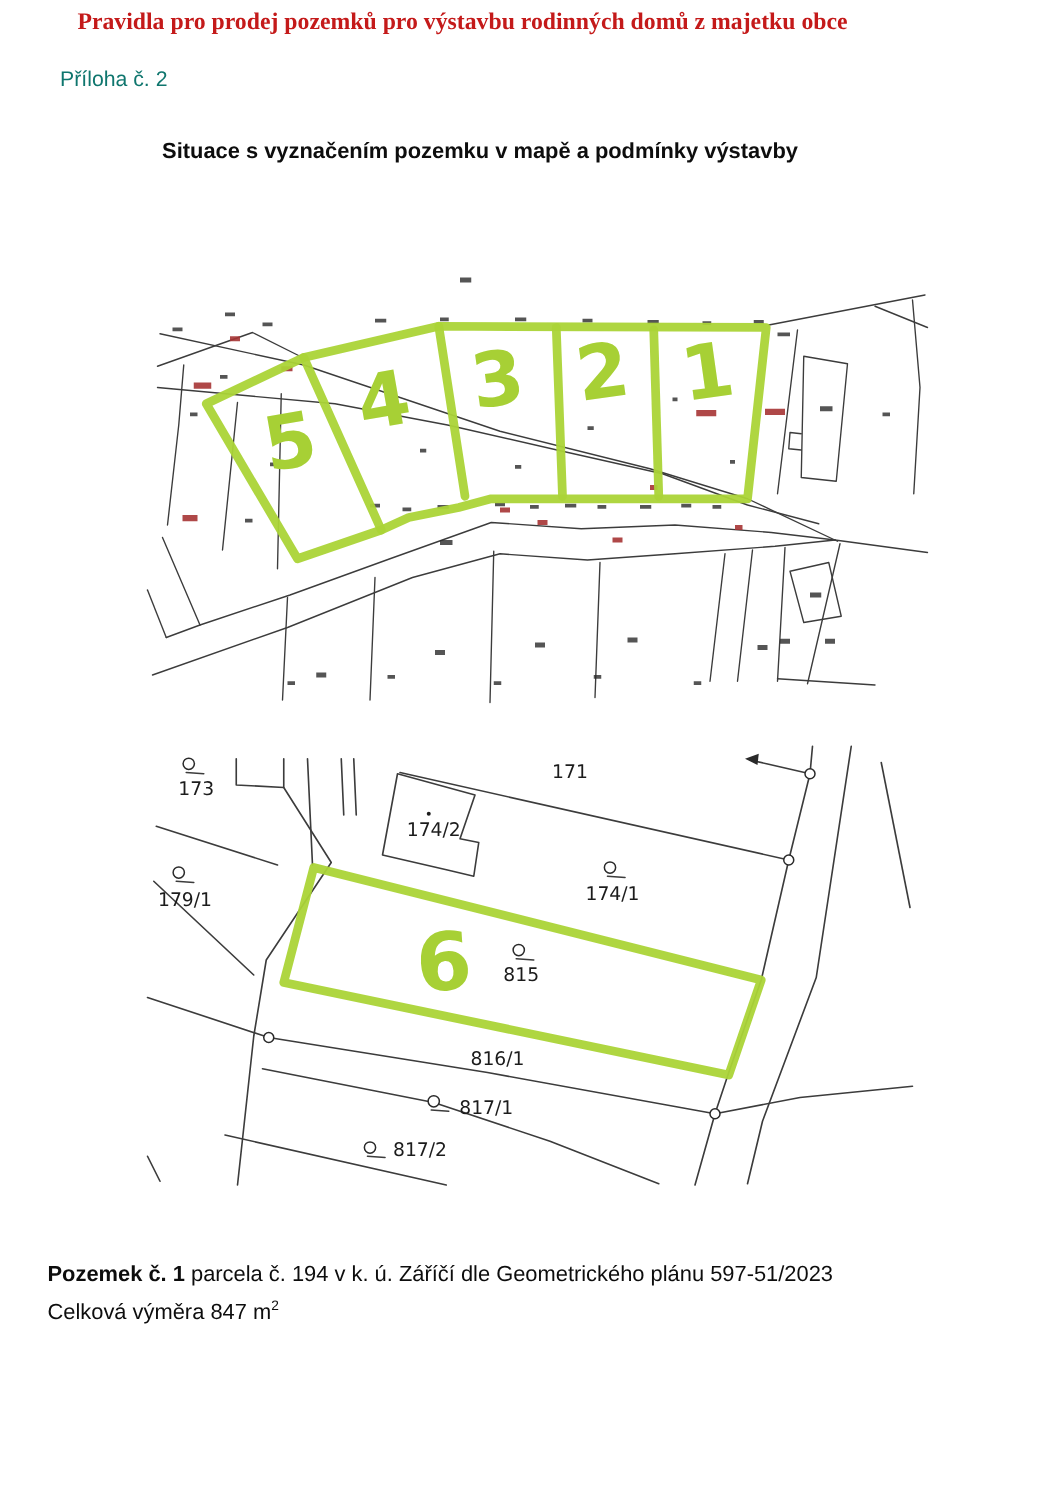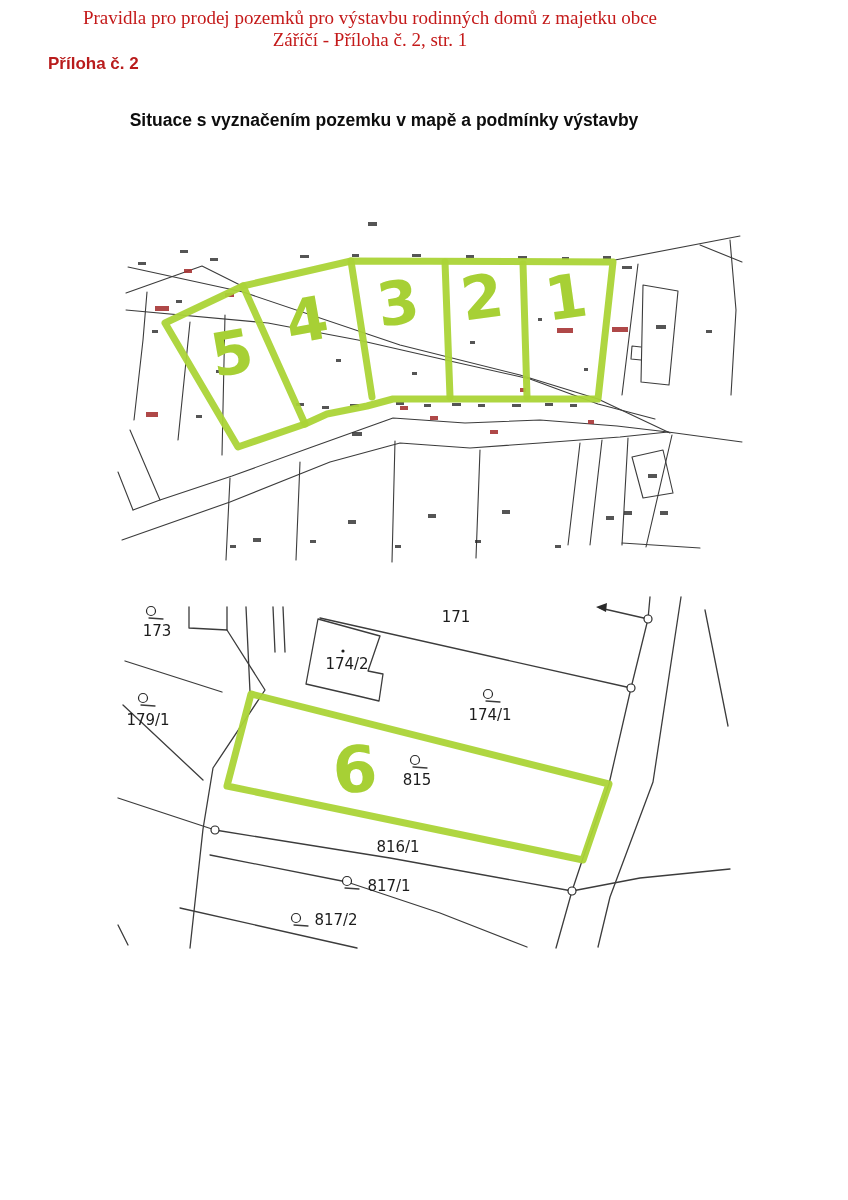--- a/index.html
+++ b/index.html
@@ -2,26 +2,26 @@
 <html><head>
 <meta charset="utf-8">
 <style>
   html,body{margin:0;padding:0;}
   body{
     width:848px;height:1200px;background:#ffffff;position:relative;
     font-family:"Liberation Sans",sans-serif;color:#111;overflow:hidden;
   }
   .doc-title{
     position:absolute;top:7px;left:0;width:740px;text-align:center;
-    font-family:"Liberation Serif",serif;font-weight:normal;
+    font-family:"Liberation Serif",serif;font-weight:bold;
     font-size:19px;line-height:22px;color:#c41a1a;
   }
   .attachment-label{
     position:absolute;top:54px;left:48px;
-    font-size:17px;font-weight:bold;color:#b91c1c;
+    font-size:17px;font-weight:normal;color:#0f766e;
   }
   .section-heading{
     position:absolute;top:110px;left:0;width:768px;text-align:center;
     font-size:17.5px;font-weight:bold;color:#0d0d0d;
   }
   svg.maps{position:absolute;top:0;left:0;}
   .mapline{fill:none;stroke:#3c3c3c;stroke-width:1.1;stroke-linejoin:round;stroke-linecap:round;}
   .mapline2{fill:none;stroke:#3c3c3c;stroke-width:1.3;stroke-linejoin:round;stroke-linecap:round;}
   .greenline{fill:none;stroke:#abd437;stroke-width:7;stroke-linejoin:round;stroke-linecap:round;opacity:.95;}
   .plotnum{font-family:"DejaVu Sans",sans-serif;font-weight:bold;fill:#a7d035;}
@@ -32,21 +32,20 @@
   .notes{position:absolute;left:38px;top:1004px;width:780px;font-size:17.5px;color:#0d0d0d;}
   .note{margin:0 0 24px 0;line-height:30px;}
   .note b{font-weight:bold;}
   .note sup{font-size:11px;vertical-align:super;line-height:0;}
 </style>
 </head>
 <body>
 
 <div class="doc-title">
   <div>Pravidla pro prodej pozemků pro výstavbu rodinných domů z majetku obce</div>
-  <div>Záříčí - Příloha č. 2, str. 1</div>
 </div>
 
 <div class="attachment-label">Příloha č. 2</div>
 
 <div class="section-heading">Situace s vyznačením pozemku v mapě a podmínky výstavby</div>
 
 <svg class="maps" width="848" height="985" viewBox="0 0 848 985">
 
   <g>
 
@@ -219,13 +218,17 @@
       <text x="490" y="720">174/1</text>
       <text x="417" y="785">815</text>
       <text x="398" y="852">816/1</text>
       <text x="389" y="891">817/1</text>
       <text x="336" y="925">817/2</text>
     </g>
   </g>
 </svg>
 
 <div class="notes">
+  <p class="note">
+    <b>Pozemek č. 1</b><span> parcela č. 194 v k. ú. Záříčí dle Geometrického plánu 597-51/2023</span><br>
+    <span>Celková výměra 847 m</span><sup>2</sup>
+  </p>
 </div>
 
 </body></html>

